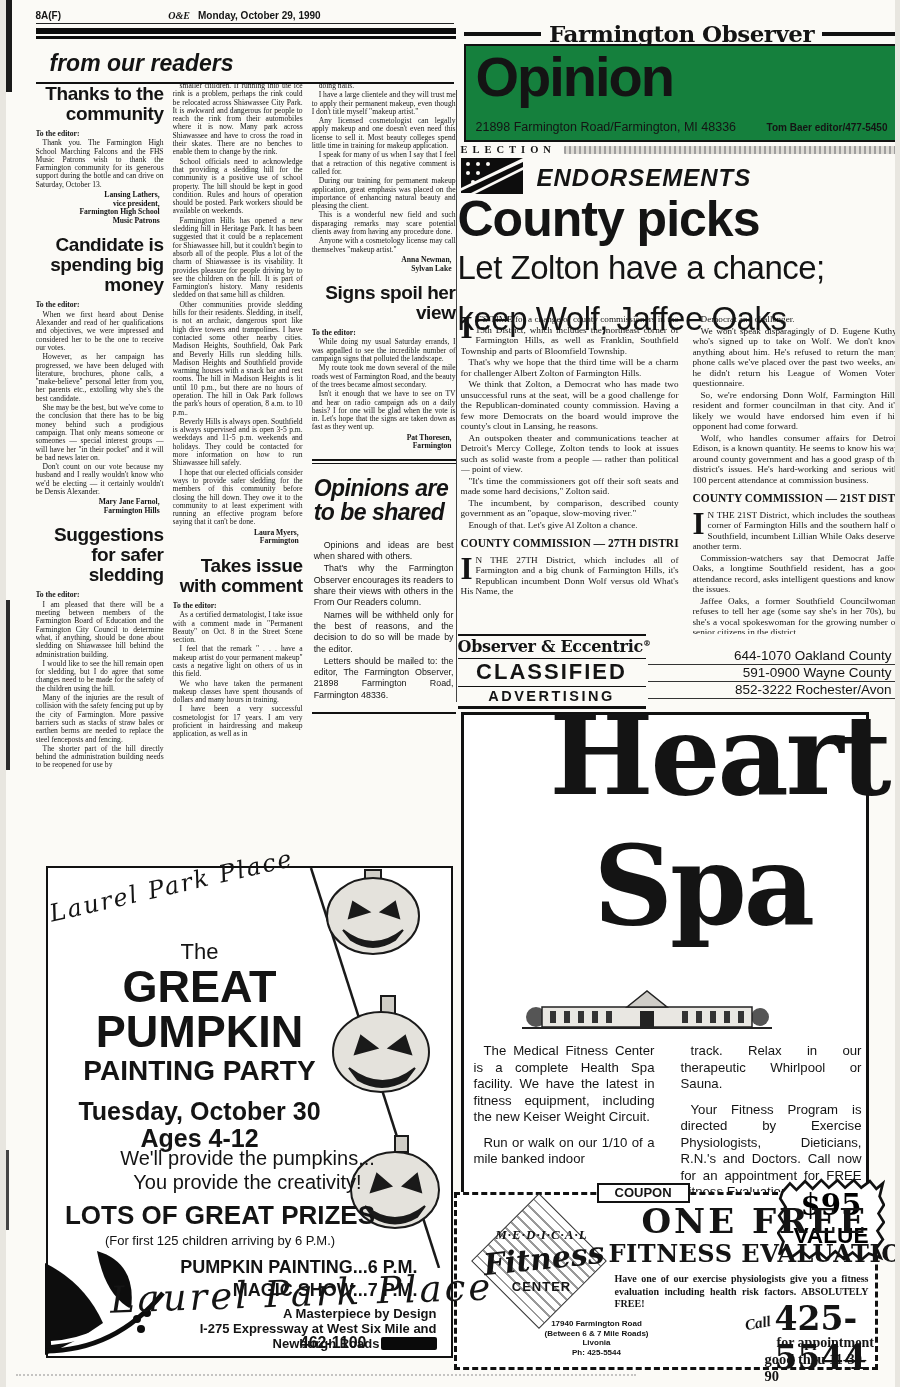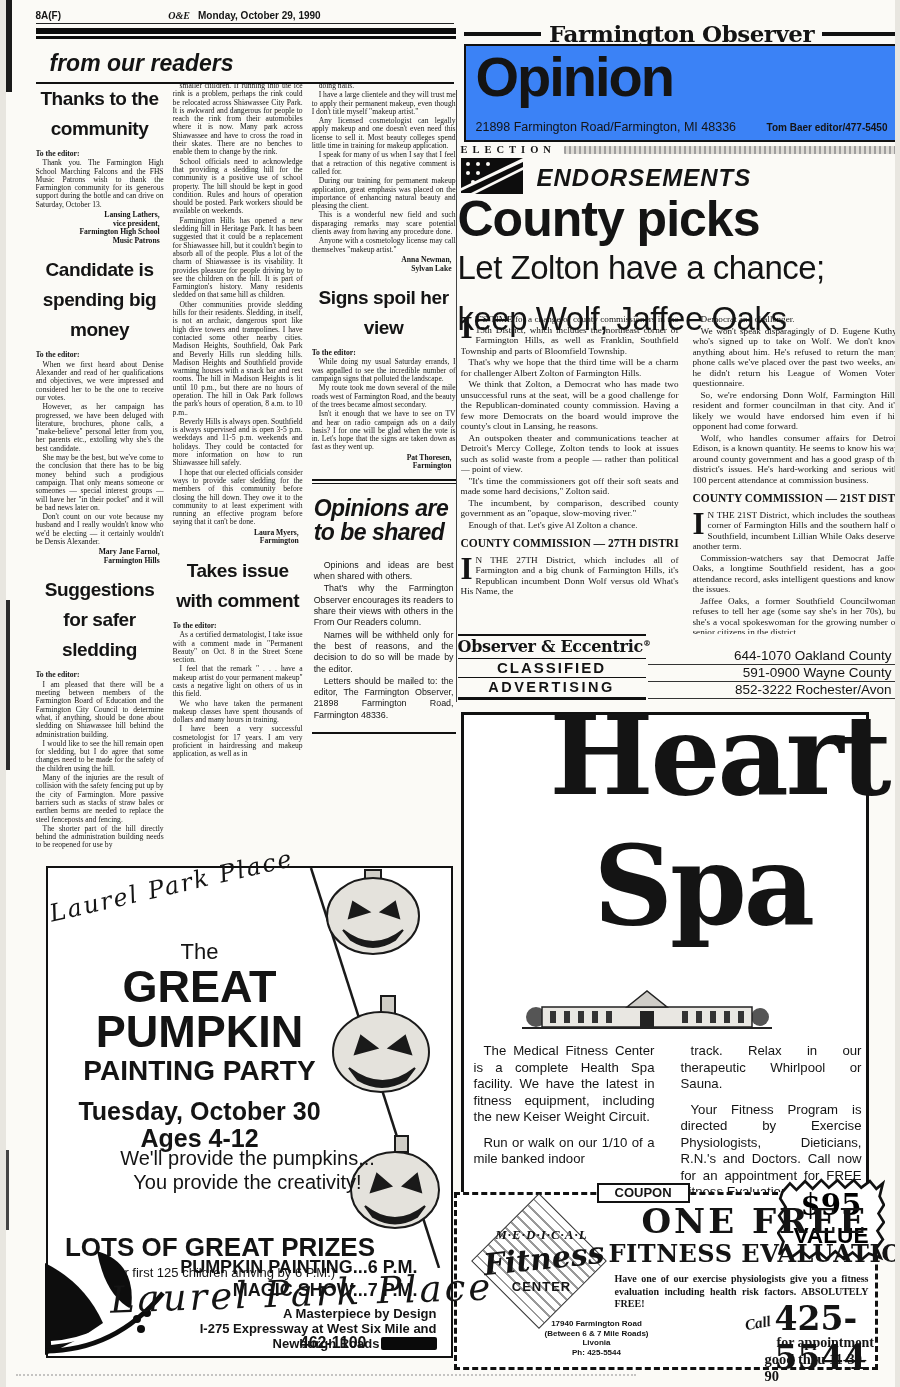--- a/index.html
+++ b/index.html
@@ -18,21 +18,21 @@
   .dbars .b2{height:3px;background:#0d0d0d;margin-top:2px;}
 
   
   .readers-title{position:absolute;left:30px;top:46px;width:418px;border-bottom:2px solid #111;
       font-family:"Liberation Sans",sans-serif;font-style:italic;font-weight:900;font-size:23px;
       padding:4px 0 5px 14px;}
   .letters{position:absolute;left:30px;top:82px;width:420px;height:782px;display:flex;gap:9px;overflow:hidden;}
   .lcol{overflow:hidden;font-size:7.6px;line-height:8.3px;text-align:justify;}
   .lcol1{width:130px;}.lcol2{width:132px;}.lcol3{width:146px;}
   .letter-head{font-family:"Liberation Sans",sans-serif;font-weight:bold;font-size:19px;
-      line-height:30px;letter-spacing:-0.4px;margin:10px 0 6px;text-align:center;}
+      line-height:20px;letter-spacing:-0.4px;margin:10px 0 6px;text-align:right;}
   .letter-head.first{margin-top:2px;}
   .lcol p{margin:0 0 1px;text-indent:7px;}
   .salute{font-weight:bold;text-indent:0;margin:2px 0 1px;text-align:left;}
   .sigblock{margin:2px 0 2px;}
   .sigblock div{font-weight:bold;text-align:right;padding-right:4px;line-height:8.6px;}
 
   .shared-box{margin-top:8px;}
   .shared-rule{border-top:2.5px solid #111;margin-bottom:2px;}
   .shared-inner{border-top:1px solid #111;border-bottom:2.5px solid #111;padding:12px 2px 10px;}
   .shared-title{font-family:"Liberation Sans",sans-serif;font-style:italic;font-weight:bold;
@@ -43,21 +43,21 @@
   
   .vrule-mid{position:absolute;left:450px;top:90px;width:1.5px;height:612px;background:#444;}
   .vrule-right{position:absolute;left:891px;top:142px;width:2px;height:563px;background:#333;}
 
   
   .mast-row{position:absolute;left:458px;top:20px;width:436px;display:flex;align-items:center;gap:8px;}
   .mast-row .rule{flex:1;height:4px;background:#111;}
   .blackletter{font-family:"DejaVu Serif",serif;font-weight:bold;}
   .mast-name{font-size:23px;letter-spacing:-0.5px;white-space:nowrap;}
   .opinion-box{position:absolute;left:458px;top:44px;width:436px;height:98px;border:2px solid #111;
-      background:#3b82f6;padding:2px 10px 6px;display:flex;flex-direction:column;}
+      background:#15803d;padding:2px 10px 6px;display:flex;flex-direction:column;}
   .opinion-title{font-family:"Liberation Sans",sans-serif;font-weight:900;font-size:56px;
       letter-spacing:-2px;line-height:58px;}
   .opinion-bottom{display:flex;justify-content:space-between;align-items:baseline;margin-top:auto;
       font-family:"Liberation Sans",sans-serif;}
   .opinion-addr{font-size:12.5px;}
   .opinion-editor{font-size:10px;font-weight:bold;}
 
   
   .election-row{position:absolute;left:455px;top:144px;width:438px;display:flex;align-items:center;gap:8px;}
   .election-kicker{font-weight:bold;font-size:10.5px;letter-spacing:5px;white-space:nowrap;}
@@ -80,21 +80,21 @@
   p.lead{text-indent:0;}
   p.lead::first-letter{float:left;font-size:31px;line-height:25px;padding:1px 3px 0 0;font-weight:bold;}
   .commission{font-size:11.5px;font-weight:bold;text-align:center;margin:8px 0 6px;white-space:nowrap;}
 
   
   .classified{position:absolute;left:452px;top:634px;width:188px;}
   .cl-row{border-top:2px solid #111;text-align:center;}
   .cl-title{font-size:16px;padding:1px 0 2px;white-space:nowrap;letter-spacing:-0.3px;}
   .cl-title sup{font-size:8px;}
   .cl-line1{border-top:1.5px solid #111;font-family:"Liberation Sans",sans-serif;font-weight:bold;
-      font-size:15px;letter-spacing:2px;padding:0 15px 1px;}
+      font-size:22px;letter-spacing:2px;padding:0 15px 1px;}
   .cl-line2{border-top:1.5px solid #111;border-bottom:3px solid #111;font-family:"Liberation Sans",sans-serif;
       font-weight:bold;font-size:14.5px;letter-spacing:2.5px;padding:1px 0 2px;}
   .phones{position:absolute;left:642px;top:648px;width:248px;font-family:"Liberation Sans",sans-serif;
       font-size:13.5px;}
   .phones div{text-align:right;border-bottom:1.5px solid #333;padding:0 4px 1px 0;white-space:nowrap;}
 
   
   .heartspa{position:absolute;left:455px;top:712px;width:408px;height:483px;border:3px solid #111;
       background:#fff;}
   .hs-t1{position:absolute;left:86px;top:-14px;font-family:"DejaVu Serif",serif;font-weight:bold;
@@ -142,21 +142,21 @@
   .pk-art{position:absolute;right:0;top:0;}
   .pk-stack{position:absolute;left:2px;top:72px;width:300px;text-align:center;
       font-family:"Liberation Sans",sans-serif;}
   .pk-the{font-size:22px;line-height:24px;}
   .pk-t1,.pk-t2{font-weight:900;font-size:45px;line-height:45px;letter-spacing:0;}
   .pk-t3{font-weight:900;font-size:28px;line-height:34px;}
   .pk-date{font-weight:bold;font-size:25px;line-height:27px;margin-top:10px;}
   .pk-ages{font-weight:bold;font-size:25px;line-height:27px;}
   .pk-tags{position:absolute;left:20px;top:278px;width:360px;text-align:center;
       font-family:"Liberation Sans",sans-serif;font-size:20px;line-height:24px;}
-  .pk-prizes{position:absolute;left:0;top:332px;width:345px;text-align:center;font-family:"Liberation Sans",sans-serif;margin-top:32px;}
+  .pk-prizes{position:absolute;left:0;top:332px;width:345px;text-align:center;font-family:"Liberation Sans",sans-serif;}
   .pk-prizes .big{font-weight:900;font-size:26px;}
   .pk-prizes .note{font-size:13px;margin-top:2px;}
   .pk-events{position:absolute;left:40px;top:388px;width:330px;text-align:right;
       font-family:"Liberation Sans",sans-serif;font-weight:bold;font-size:18px;line-height:23px;}
   .pk-script{position:absolute;left:62px;top:404px;font-family:"DejaVu Serif",serif;font-style:italic;
       font-size:37px;letter-spacing:3px;transform:rotate(-2deg);white-space:nowrap;z-index:3;}
   .pk-addr{position:absolute;right:14px;top:438px;text-align:right;font-family:"Liberation Sans",sans-serif;
       font-weight:bold;font-size:13px;line-height:15px;}
   .pk-phone-row{position:absolute;right:14px;top:466px;display:flex;align-items:center;gap:14px;}
   .pk-phone{font-family:"Liberation Sans",sans-serif;font-weight:bold;font-size:16px;}

